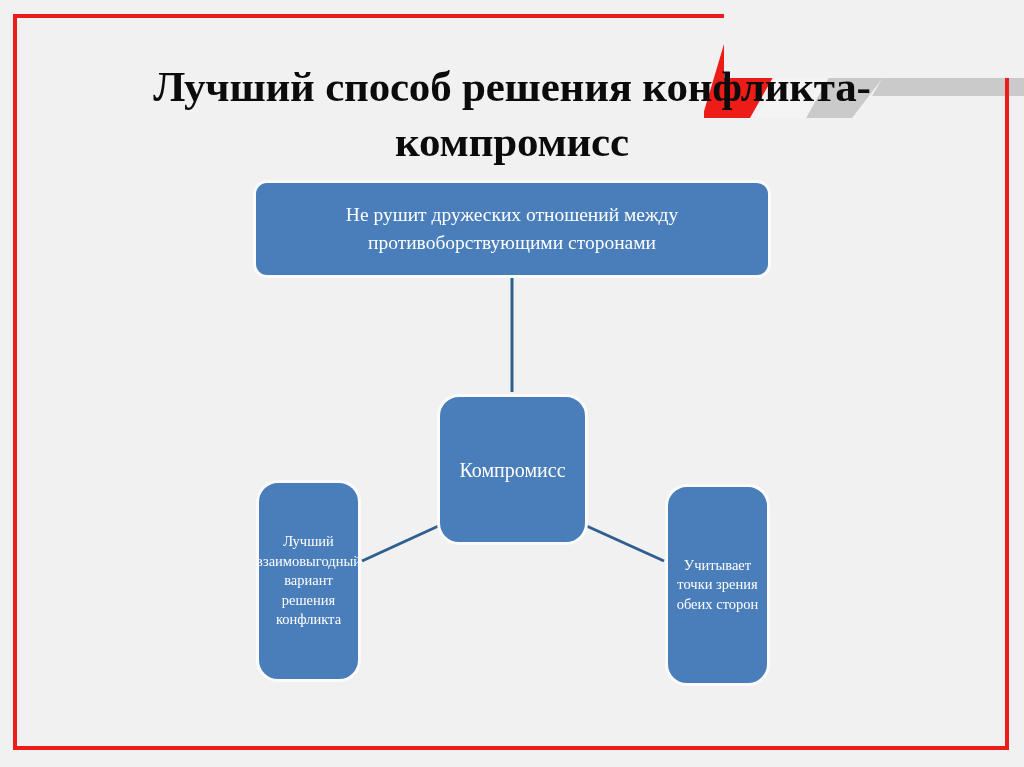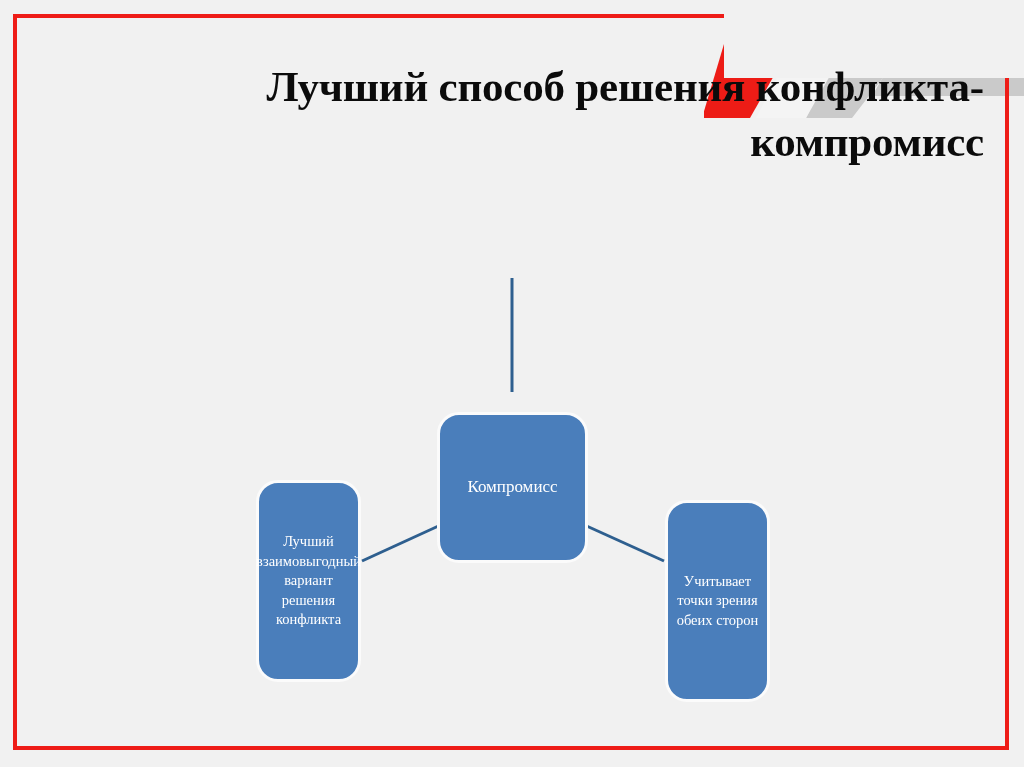--- a/index.html
+++ b/index.html
@@ -54,21 +54,21 @@
     background: #f1f1f1;
     pointer-events: none;
   }
 
   
   .title {
     position: absolute;
     left: 40px;
     top: 30px;
     width: 944px;
-    text-align: right;
+    text-align: center;
     font-size: 43px;
     line-height: 1.28;
     font-weight: bold;
     color: #0b0b0b;
     letter-spacing: -0.2px;
     z-index: 4;
   }
 
   
   .diagram {
@@ -99,42 +99,42 @@
     width: 518px;
     height: 98px;
     border-radius: 14px;
     font-size: 19.5px;
     line-height: 1.42;
     padding: 0 26px;
   }
 
   .node-center {
     left: 437px;
-    top: 412px;
+    top: 394px;
     width: 151px;
     height: 151px;
     border-radius: 22px;
-    font-size: 17px;
+    font-size: 20px;
     line-height: 1.3;
   }
 
   .node-left {
     left: 256px;
     top: 480px;
     width: 105px;
     height: 202px;
     border-radius: 22px;
     font-size: 14.5px;
     line-height: 1.34;
     padding: 0 6px;
   }
 
   .node-right {
     left: 665px;
-    top: 500px;
+    top: 484px;
     width: 105px;
     height: 202px;
     border-radius: 22px;
     font-size: 14.5px;
     line-height: 1.34;
     padding: 0 6px;
   }
 
   .connectors {
     position: absolute;
@@ -185,20 +185,23 @@
   <h1 class="title">Лучший способ решения конфликта-компромисс</h1>
 
   <svg class="connectors" width="1024" height="767" viewBox="0 0 1024 767" xmlns="http://www.w3.org/2000/svg" aria-hidden="true">
     <line x1="512" y1="278" x2="512" y2="392" stroke="#2e5f8f" stroke-width="3"></line>
     <line x1="445" y1="523" x2="362" y2="561" stroke="#2e5f8f" stroke-width="3"></line>
     <line x1="580" y1="523" x2="664" y2="561" stroke="#2e5f8f" stroke-width="3"></line>
   </svg>
 
   <div class="diagram">
 
+    <div class="node node-top">
+      <span>Не рушит дружеских отношений между противоборствующими сторонами</span>
+    </div>
 
     <div class="node node-center">
       <span>Компромисс</span>
     </div>
 
     <div class="node node-left">
       <span>Лучший взаимовыгодный вариант решения конфликта</span>
     </div>
 
     <div class="node node-right">

